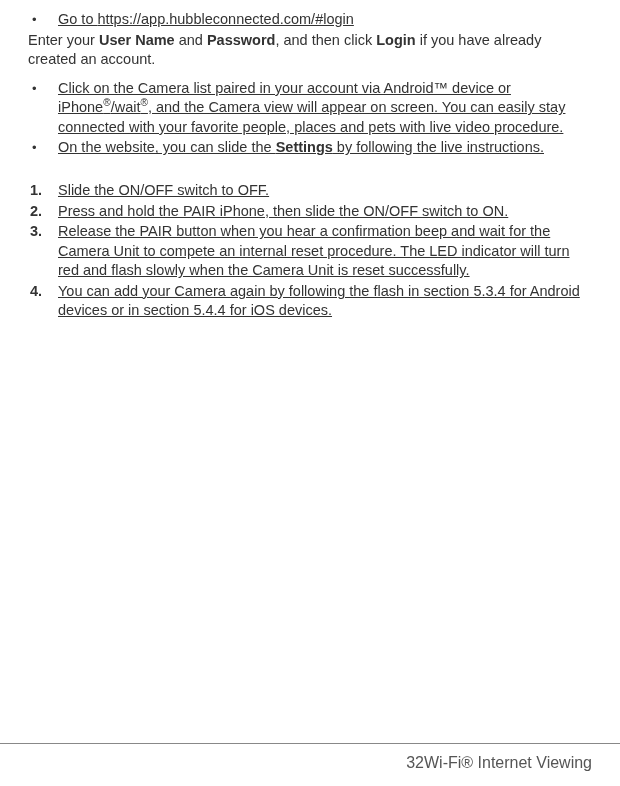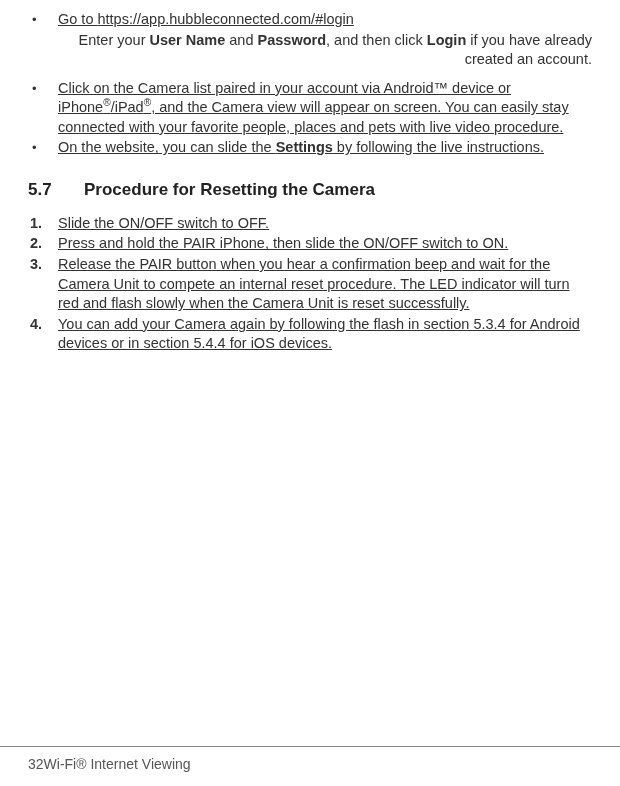--- a/index.html
+++ b/index.html
@@ -47,21 +47,20 @@
     display: inline-block;
     font-size: 13px;
     line-height: 1.35;
   }
   .bullet-body {
     flex: 1 1 auto;
     text-decoration: underline;
   }
   .para {
     margin: 0 0 1px 0;
-    text-align: right;
   }
   sup { font-size: 0.7em; vertical-align: super; line-height: 0; }
   .bold { font-weight: bold; }
   .ol-num {
     width: 30px;
     flex: 0 0 30px;
     font-weight: bold;
     padding-left: 2px;
     box-sizing: border-box;
   }
@@ -70,24 +69,24 @@
   .footer {
     position: absolute;
     left: 0;
     right: 0;
     bottom: 12px;
     padding: 0 28px;
     border-top: 1px solid #888;
   }
   .footer-inner {
     display: flex;
-    justify-content: flex-start;
+    justify-content: flex-end;
     align-items: flex-end;
     margin-top: 8px;
-    font-size: 14px;
+    font-size: 16px;
     color: #555;
   }
 </style>
 </head>
 <body>
 
 <div class="page">
 
 
   <div class="bullet-row">
@@ -99,36 +98,33 @@
 
   <p class="para">
     <span>Enter your </span><span class="bold">User Name</span><span> and </span><span class="bold">Password</span><span>, and then click </span><span class="bold">Login</span><span> if you have already created an account.</span>
   </p>
 
   <div class="spacer-sm"></div>
 
   <div class="bullet-row">
     <div class="bullet"><span class="bullet-dot">•</span></div>
     <div class="bullet-body">
-      <span>Click on the Camera list paired in your account via Android™ device or iPhone</span><sup>®</sup><span>/iPad</span><sup>®</sup><span>, and the Camera view will appear on screen. You can easily stay connected with your favorite people, places and pets with live video procedure.</span>
+      <span>Click on the Camera list paired in your account via Android™ device or iPhone</span><sup>®</sup><span>/wait</span><sup>®</sup><span>, and the Camera view will appear on screen. You can easily stay connected with your favorite people, places and pets with live video procedure.</span>
     </div>
   </div>
 
   <div class="bullet-row">
     <div class="bullet"><span class="bullet-dot">•</span></div>
     <div class="bullet-body">
       <span>On the website, you can slide the </span><span class="bold">Settings</span><span> by following the live instructions.</span>
     </div>
   </div>
 
   <div class="spacer-md"></div>
 
-  <div class="section-heading">
-    <span class="num">5.7</span><span>Procedure for Resetting the Camera</span>
-  </div>
 
 
   <div class="spacer-sm"></div>
 
   <div class="num-row">
     <div class="ol-num">1.</div>
     <div class="bullet-body">Slide the ON/OFF switch to OFF.</div>
   </div>
   <div class="num-row">
     <div class="ol-num">2.</div>

